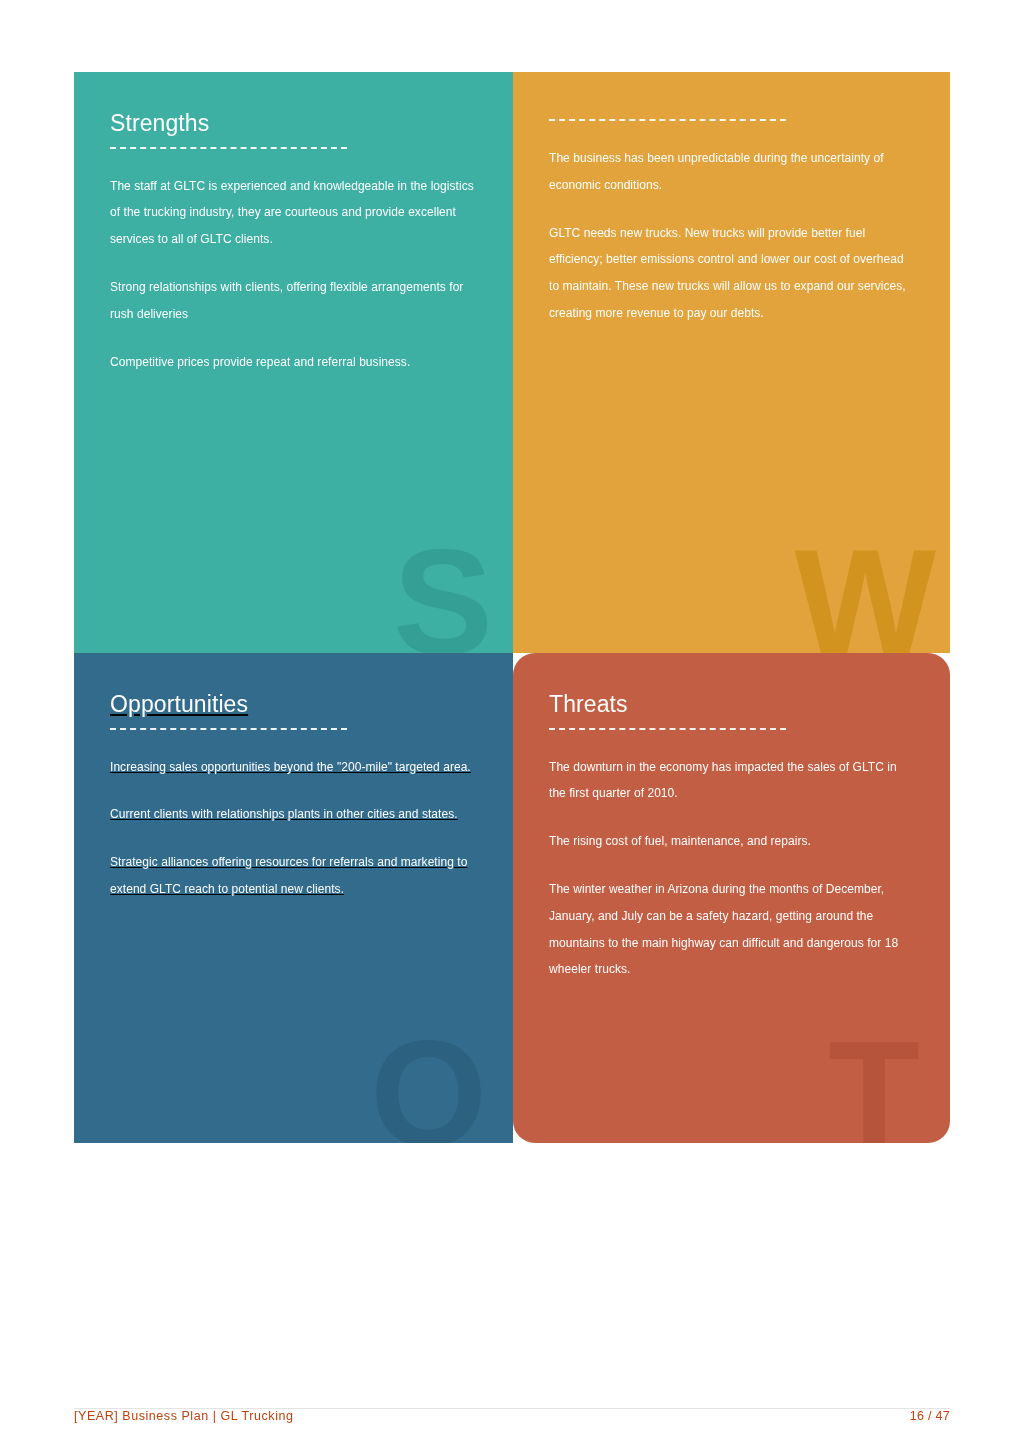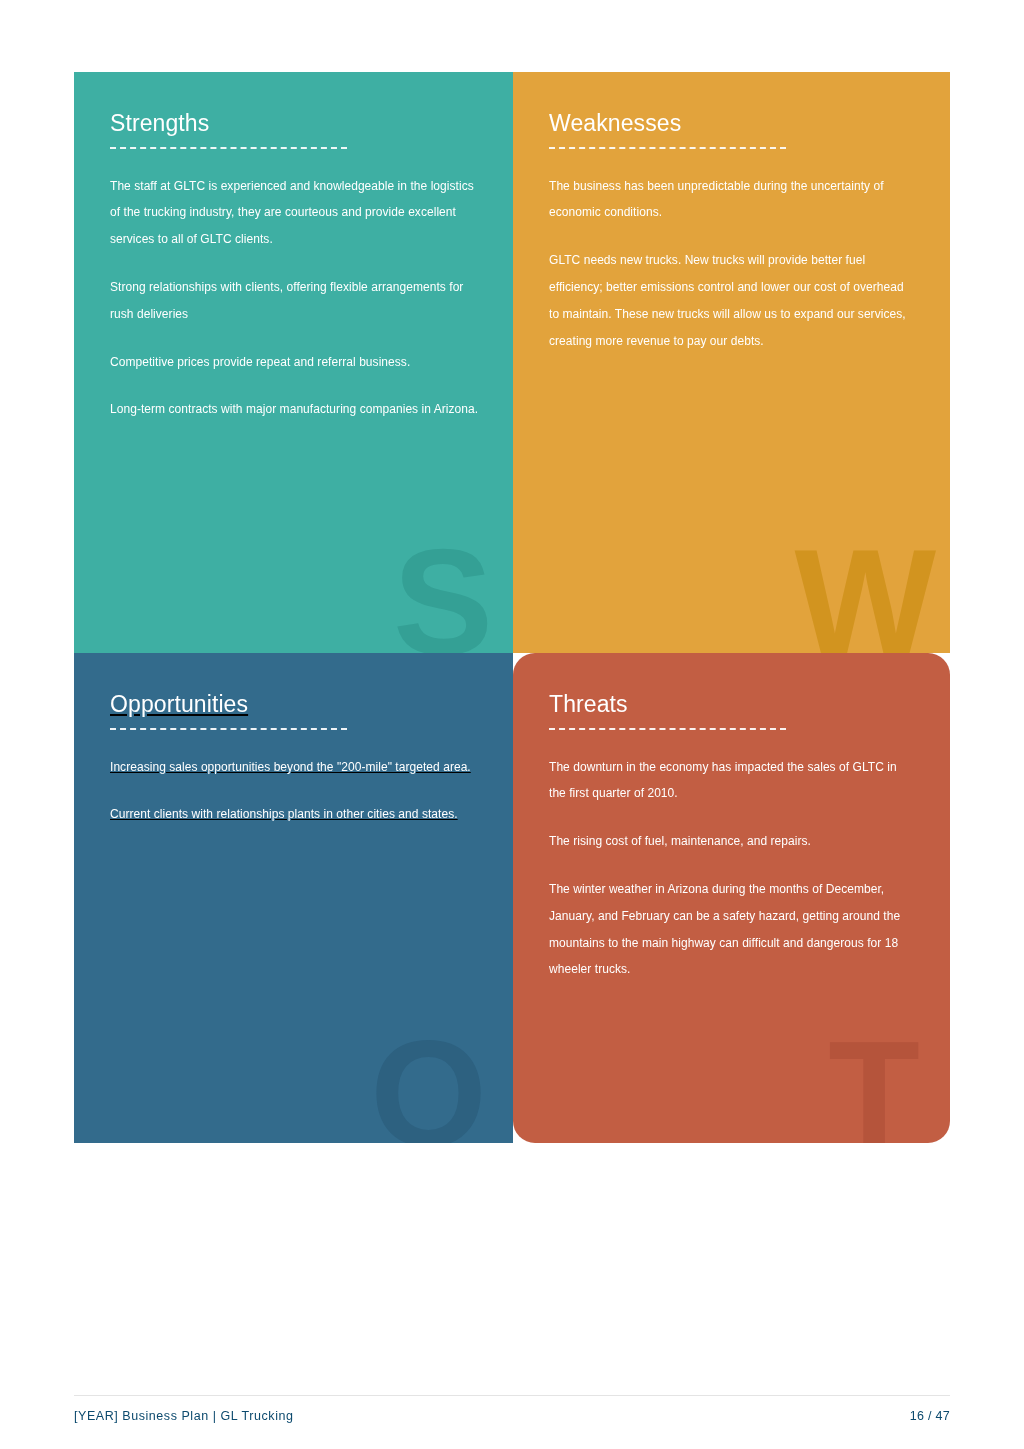--- a/index.html
+++ b/index.html
@@ -97,76 +97,74 @@
   .wm-o { color: #2d6180; right: 26px; bottom: -26px; }
   .wm-t { color: #b5543b; right: 30px; bottom: -26px; }
 
   
   .footer {
     position: absolute;
     left: 74px;
     right: 74px;
     bottom: 26px;
     border-top: 1px solid #e4e4e4;
-    padding-top: 13px;
     display: flex;
     justify-content: space-between;
     align-items: baseline;
     font-size: 12.5px;
-    color: #0c4a6e;
+    color: #c2410c;
     letter-spacing: 0.55px;
   }
   .footer-page { letter-spacing: 0.3px; }
 </style>
 </head>
 <body>
 
 <div class="page">
 
   <div class="swot-grid">
 
     <section class="quadrant q-strengths">
       <h2 class="quadrant-heading">Strengths</h2>
       <div class="heading-rule"></div>
       <div class="quadrant-body">
         <p>The staff at GLTC is experienced and knowledgeable in the logistics of the trucking industry, they are courteous and provide excellent services to all of GLTC clients.</p>
         <p>Strong relationships with clients, offering flexible arrangements for rush deliveries</p>
         <p>Competitive prices provide repeat and referral business.</p>
-        <p>Long-term contracts with major manufacturing companies in Arizona.</p>
       </div>
       <div class="watermark wm-s">S</div>
     </section>
 
     <section class="quadrant q-weaknesses">
-      <h2 class="quadrant-heading">Weaknesses</h2>
       <div class="heading-rule"></div>
       <div class="quadrant-body">
         <p>The business has been unpredictable during the uncertainty of economic conditions.</p>
         <p>GLTC needs new trucks. New trucks will provide better fuel efficiency; better emissions control and lower our cost of overhead to maintain. These new trucks will allow us to expand our services, creating more revenue to pay our debts.</p>
       </div>
       <div class="watermark wm-w">W</div>
     </section>
 
     <section class="quadrant q-opportunities">
       <h2 class="quadrant-heading">Opportunities</h2>
       <div class="heading-rule"></div>
       <div class="quadrant-body">
         <p>Increasing sales opportunities beyond the "200-mile" targeted area.</p>
         <p>Current clients with relationships plants in other cities and states.</p>
+        <p>Strategic alliances offering resources for referrals and marketing to extend GLTC reach to potential new clients.</p>
       </div>
       <div class="watermark wm-o">O</div>
     </section>
 
     <section class="quadrant q-threats">
       <h2 class="quadrant-heading">Threats</h2>
       <div class="heading-rule"></div>
       <div class="quadrant-body">
         <p>The downturn in the economy has impacted the sales of GLTC in the first quarter of 2010.</p>
         <p>The rising cost of fuel, maintenance, and repairs.</p>
-        <p>The winter weather in Arizona during the months of December, January, and February can be a safety hazard, getting around the mountains to the main highway can difficult and dangerous for 18 wheeler trucks.</p>
+        <p>The winter weather in Arizona during the months of December, January, and July can be a safety hazard, getting around the mountains to the main highway can difficult and dangerous for 18 wheeler trucks.</p>
       </div>
       <div class="watermark wm-t">T</div>
     </section>
 
   </div>
 
   <div class="footer">
     <span class="footer-title">[YEAR] Business Plan | GL Trucking</span>
     <span class="footer-page">16 / 47</span>
   </div>

